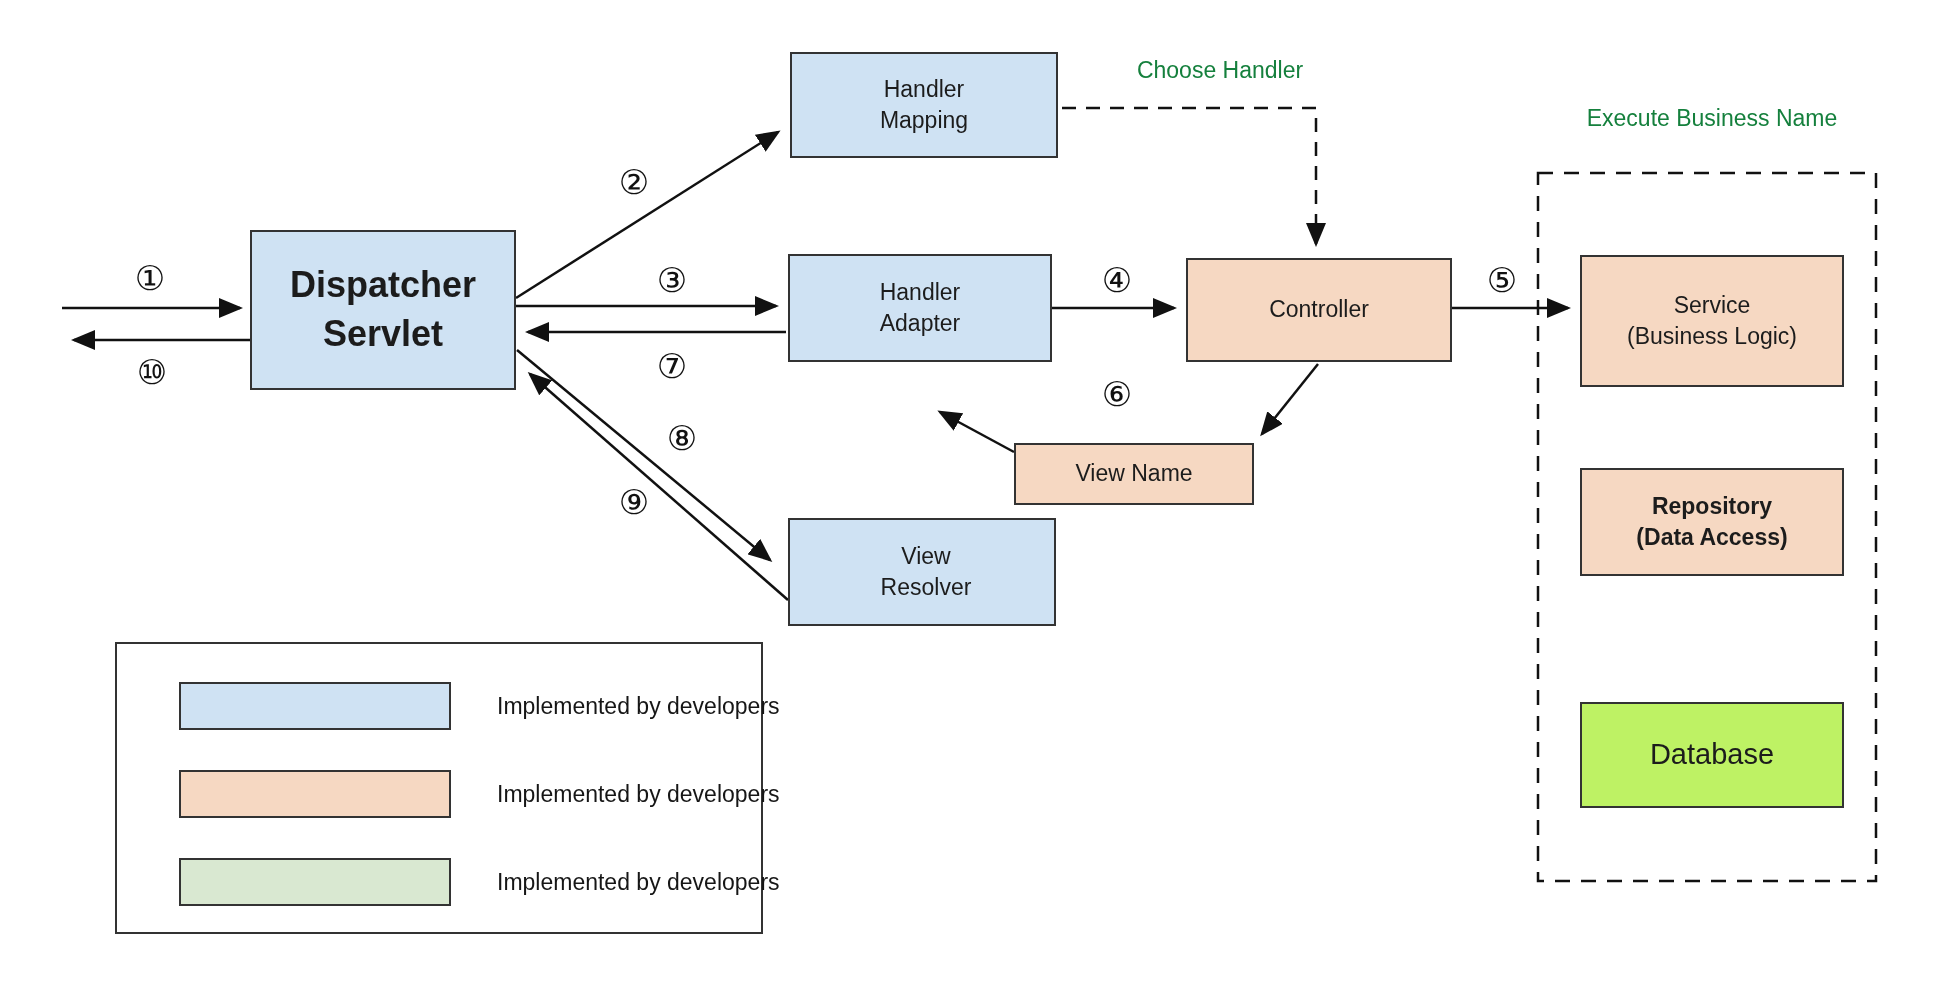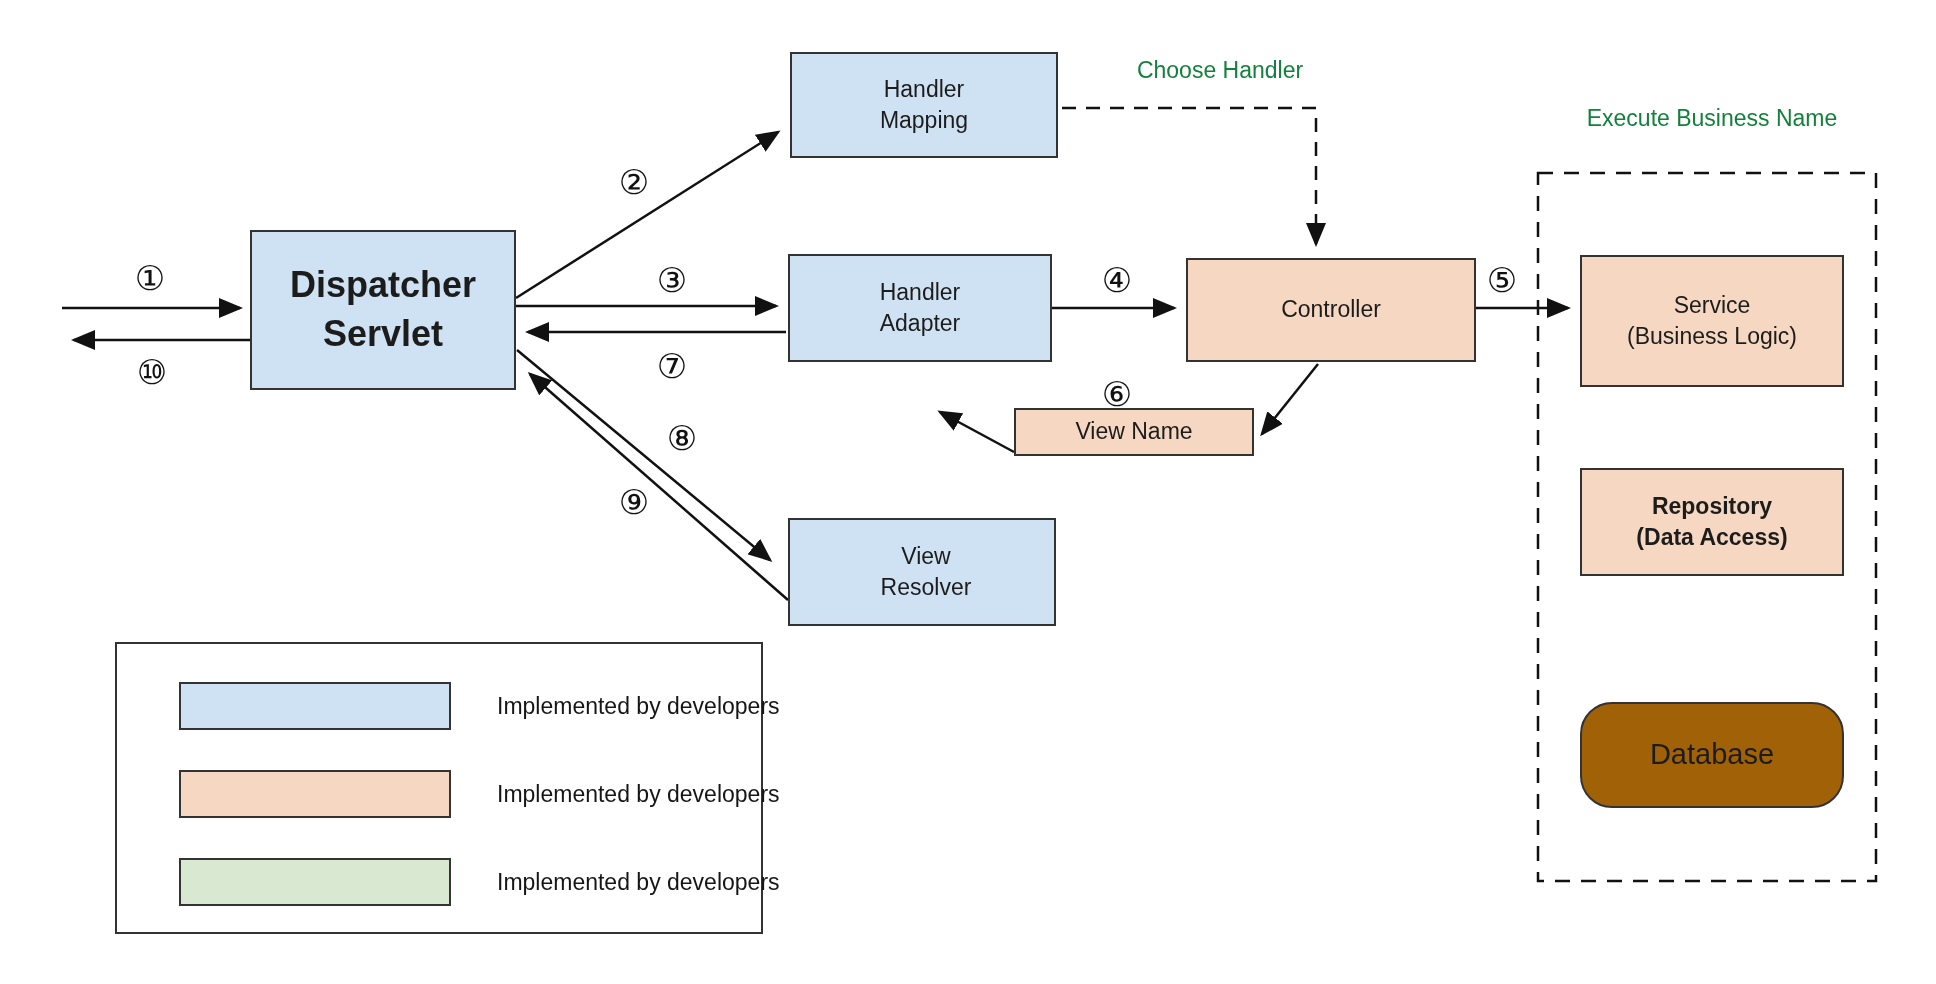--- a/index.html
+++ b/index.html
@@ -17,21 +17,21 @@
     border:2.5px solid #333333;
     display:flex;align-items:center;justify-content:center;
     text-align:center;
     font-size:23px;line-height:1.35;
     white-space:pre-line;
     box-sizing:border-box;
     color:#1c1c1c;
   }
   .fill-blue{background:#cfe2f3;}
   .fill-peach{background:#f6d8c2;}
-  .fill-green{background:#a16207;border-radius:32px;}
+  .fill-green{background:#bef264;}
   .node.big{font-size:36px;font-weight:bold;}
   .node.dbfont{font-size:29px;}
   .step{
     position:absolute;
     transform:translate(-50%,-50%);
     font-size:34px;
     color:#111;
   }
   .annot{
     position:absolute;
@@ -105,23 +105,23 @@
 
   <div class="node fill-blue big" style="left:250px;top:230px;width:266px;height:160px;">Dispatcher
 Servlet</div>
 
   <div class="node fill-blue" style="left:790px;top:52px;width:268px;height:106px;">Handler
 Mapping</div>
 
   <div class="node fill-blue" style="left:788px;top:254px;width:264px;height:108px;">Handler
 Adapter</div>
 
-  <div class="node fill-peach" style="left:1186px;top:258px;width:290px;height:104px;">Controller</div>
+  <div class="node fill-peach" style="left:1186px;top:258px;width:266px;height:104px;">Controller</div>
 
-  <div class="node fill-peach" style="left:1014px;top:408px;width:240px;height:48px;">View Name</div>
+  <div class="node fill-peach" style="left:1014px;top:443px;width:240px;height:62px;">View Name</div>
 
   <div class="node fill-blue" style="left:788px;top:518px;width:268px;height:108px;padding-left:8px;">View
 Resolver</div>
 
   <div class="node fill-peach" style="left:1580px;top:255px;width:264px;height:132px;">Service
 (Business Logic)</div>
 
   <div class="node fill-peach" style="left:1580px;top:468px;width:264px;height:108px;font-weight:bold;">Repository
 (Data Access)</div>
 

